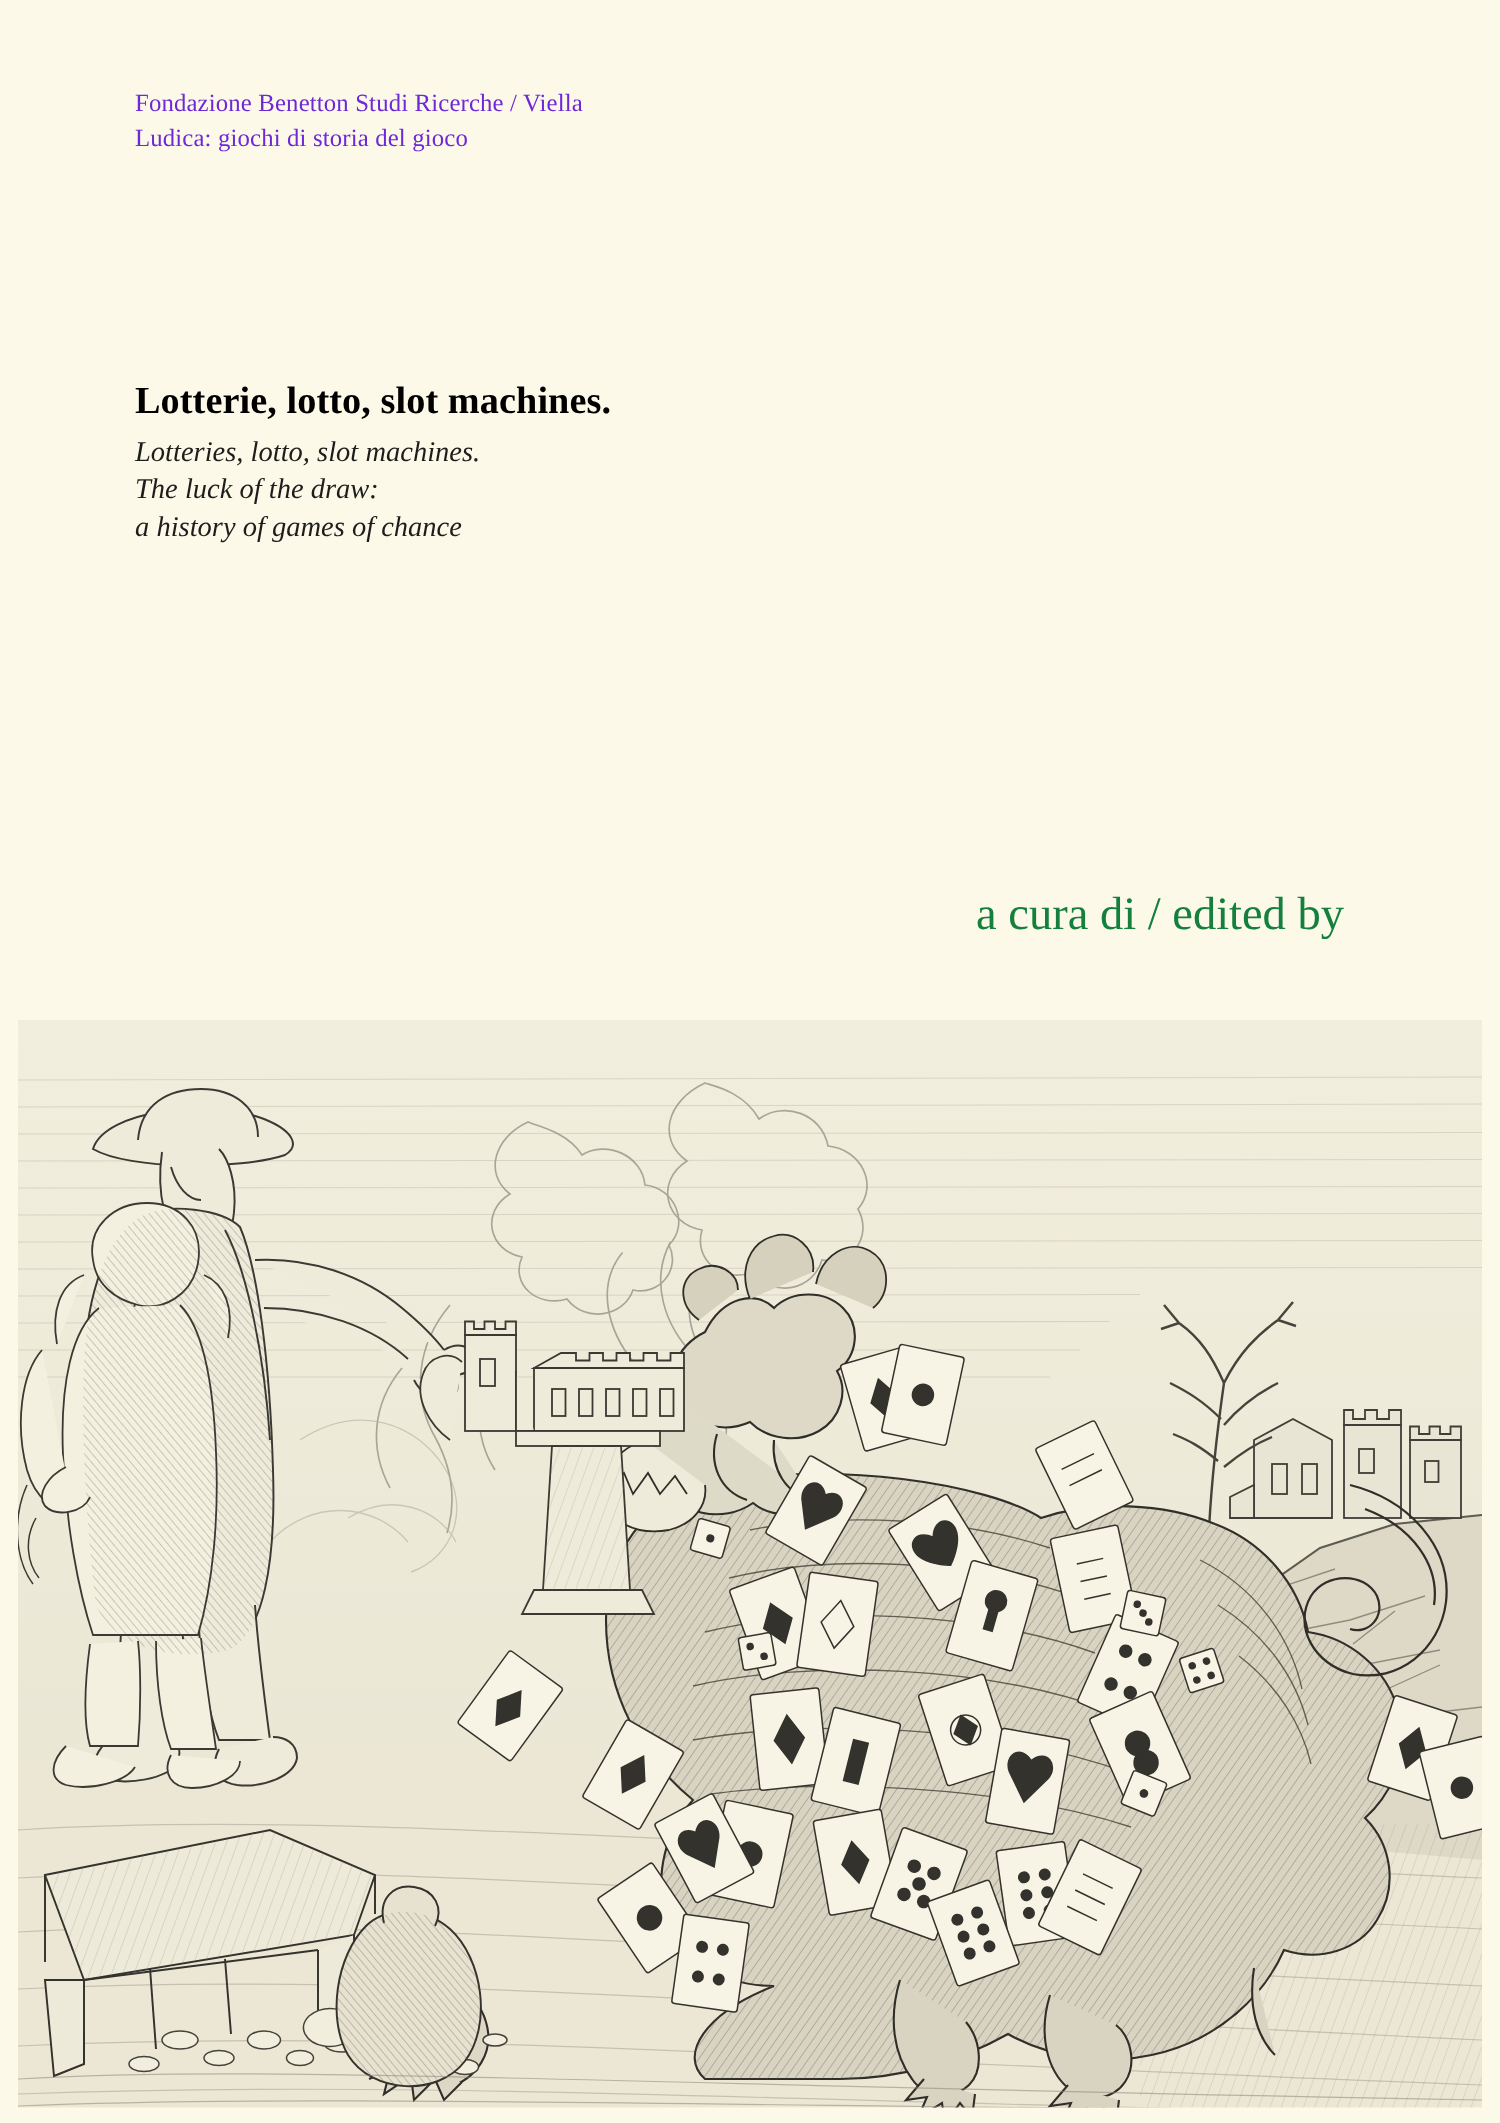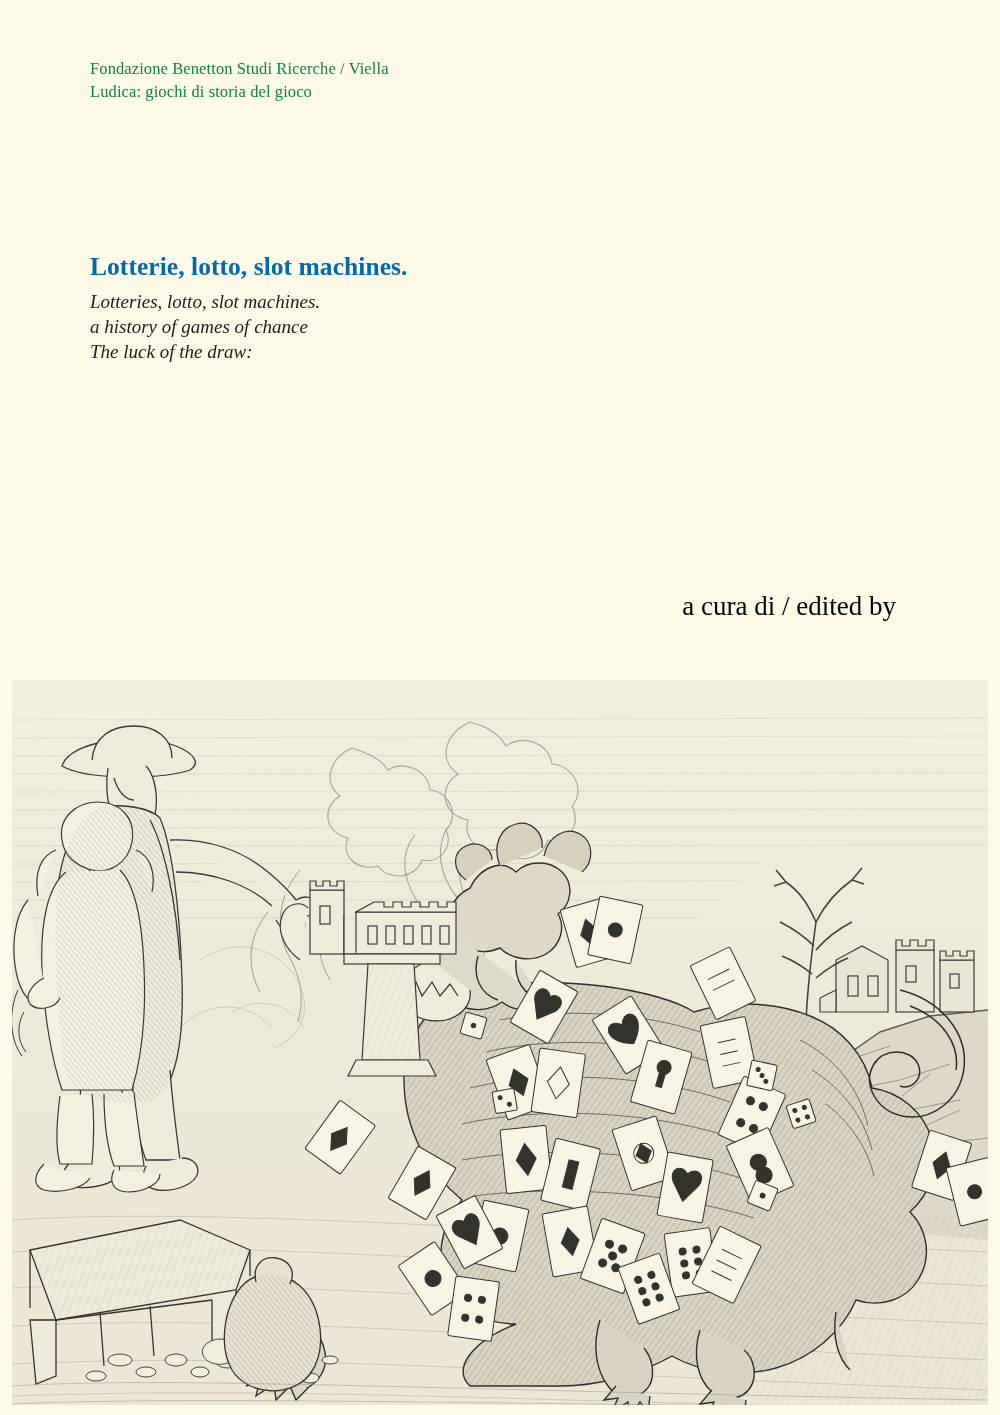--- a/index.html
+++ b/index.html
@@ -21,62 +21,62 @@
     height: 1415px;
     background: #fdf9e9;
     overflow: hidden;
   }
 
   
   .series-block {
     position: absolute;
     left: 90px;
     top: 57px;
-    color: #15803d;
+    color: #6d28d9;
     font-size: 16.5px;
     line-height: 1.42;
     letter-spacing: 0.1px;
   }
   .series-block div {
     white-space: nowrap;
   }
 
   
   .title-block {
     position: absolute;
     left: 90px;
     top: 250px;
     width: 560px;
   }
   .title-it {
     font-weight: bold;
     font-size: 25.5px;
     line-height: 1.305;
-    color: #0369a1;
+    color: #000000;
     letter-spacing: 0.05px;
   }
   .title-it div { white-space: nowrap; }
   .title-en {
     margin-top: 7px;
     font-style: italic;
     font-size: 19px;
     line-height: 1.31;
     color: #1d1d1b;
   }
   .title-en div { white-space: nowrap; }
 
   
   .editor-block {
     position: absolute;
     right: 104px;
     top: 588px;
     text-align: center;
-    font-size: 27px;
+    font-size: 31px;
     line-height: 1.36;
-    color: #000000;
+    color: #15803d;
   }
   .editor-block div { white-space: nowrap; }
 
   
   .illustration {
     position: absolute;
     left: 0;
     top: 660px;
     width: 1000px;
     height: 755px;
@@ -95,22 +95,22 @@
     <div>Fondazione Benetton Studi Ricerche / Viella</div>
     <div>Ludica: giochi di storia del gioco</div>
   </div>
 
   <div class="title-block">
     <div class="title-it">
       <div>Lotterie, lotto, slot machines.</div>
     </div>
     <div class="title-en">
       <div>Lotteries, lotto, slot machines.</div>
+      <div>The luck of the draw:</div>
       <div>a history of games of chance</div>
-      <div>The luck of the draw:</div>
     </div>
   </div>
 
   <div class="editor-block">
     <div>a cura di / edited by</div>
   </div>
 
   <div class="illustration">
     <svg width="1000" height="755" viewBox="0 0 1000 755" xmlns="http://www.w3.org/2000/svg">
       <defs>

